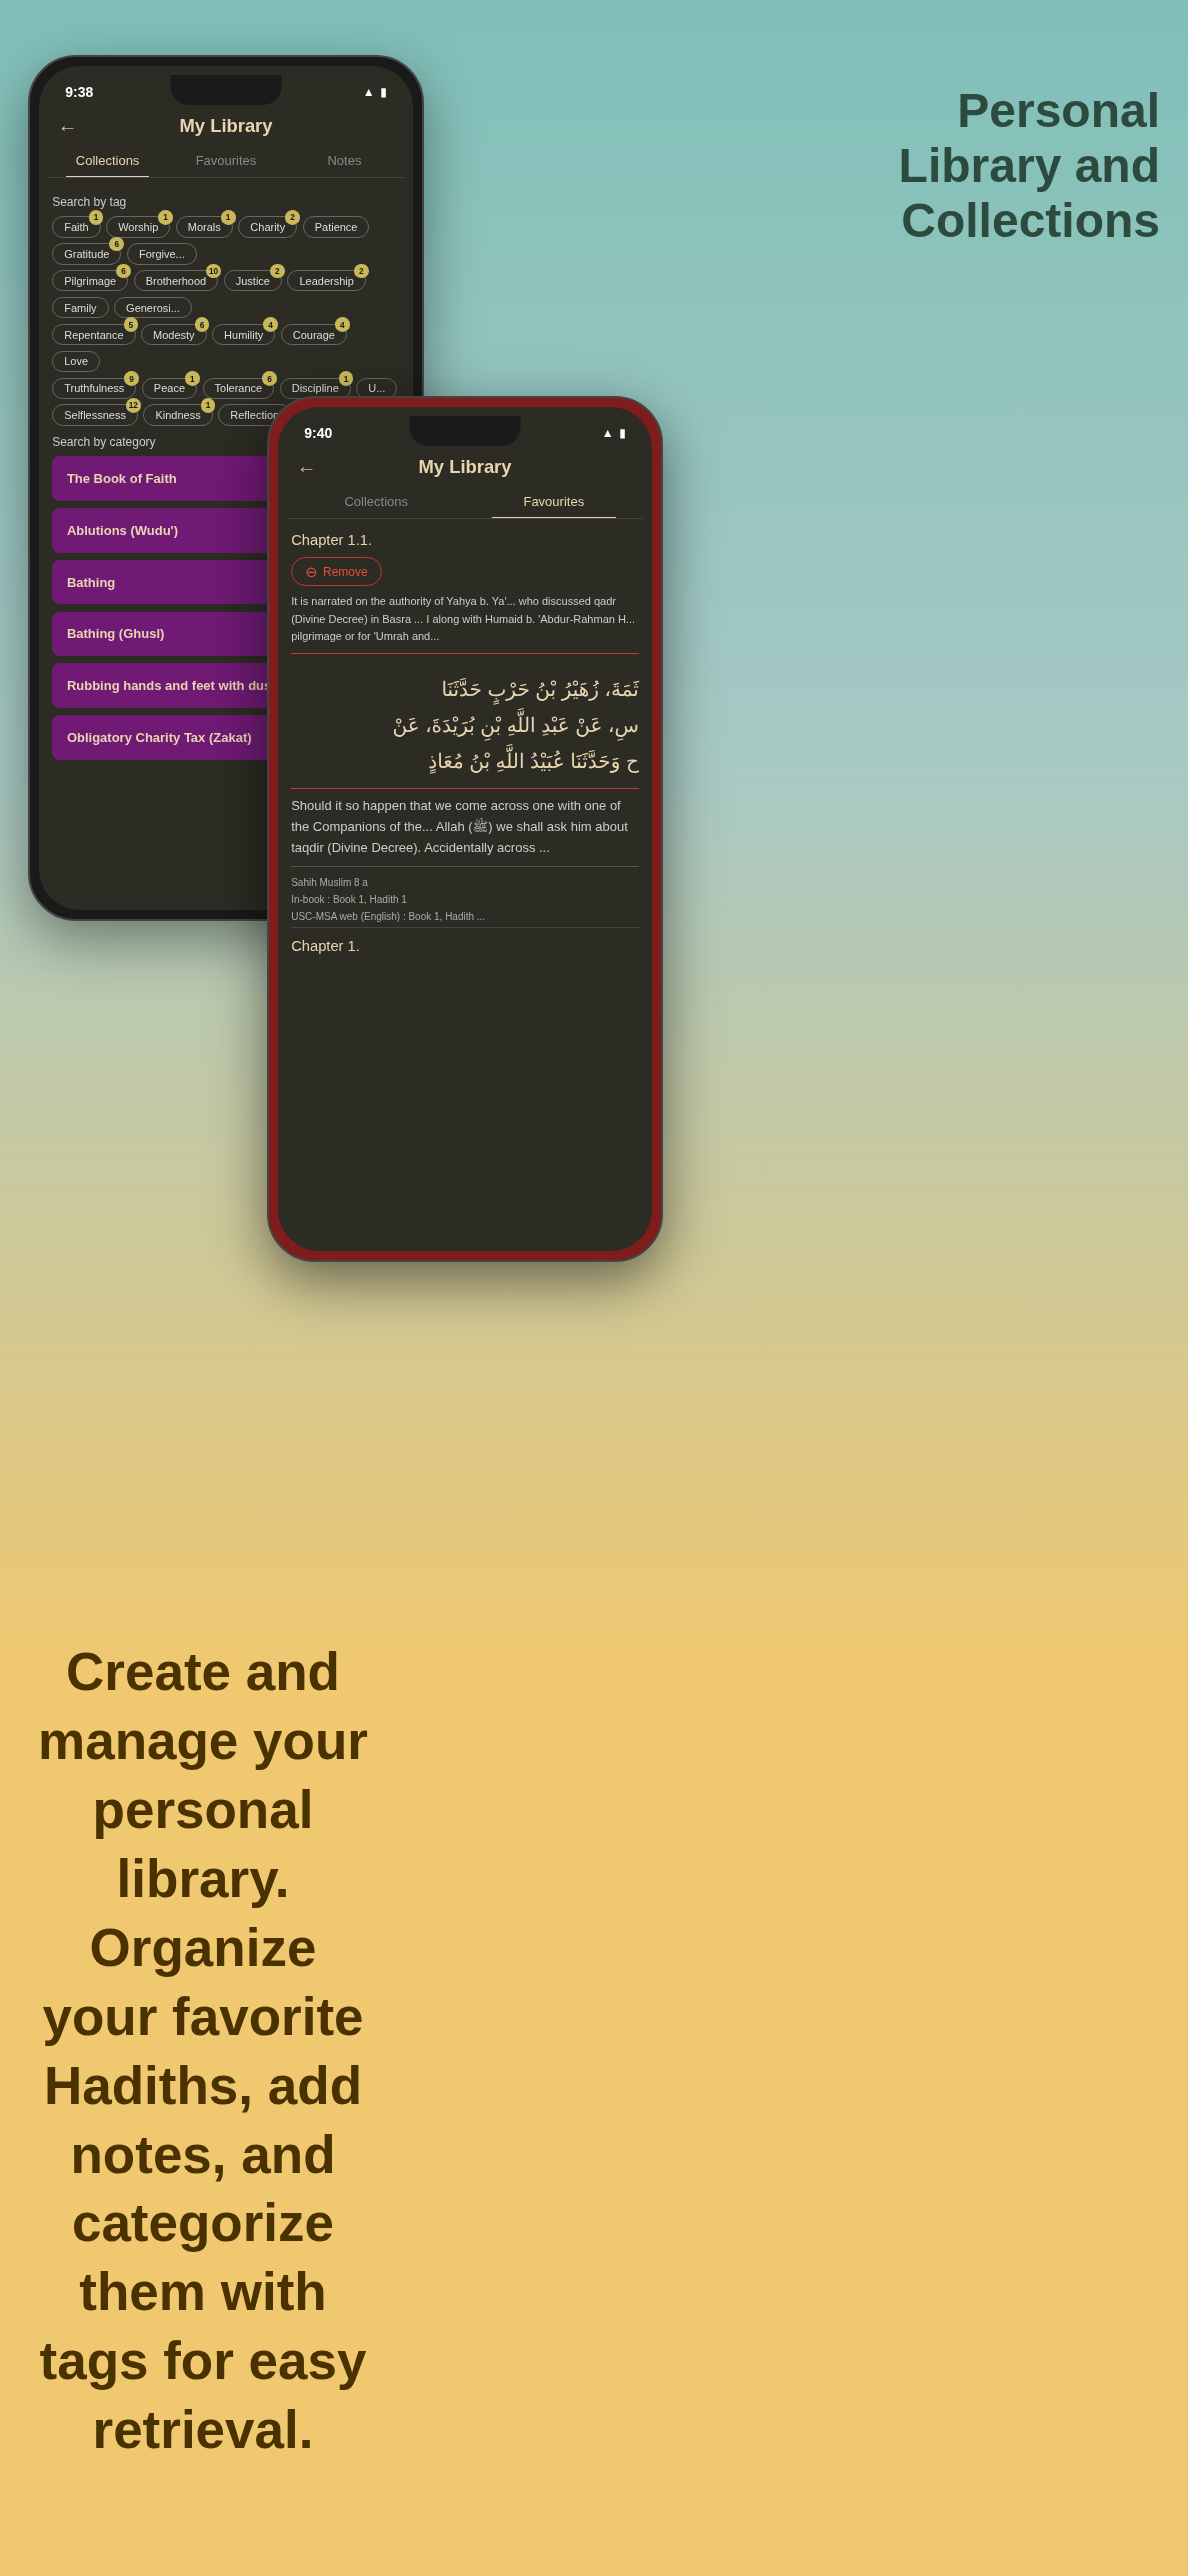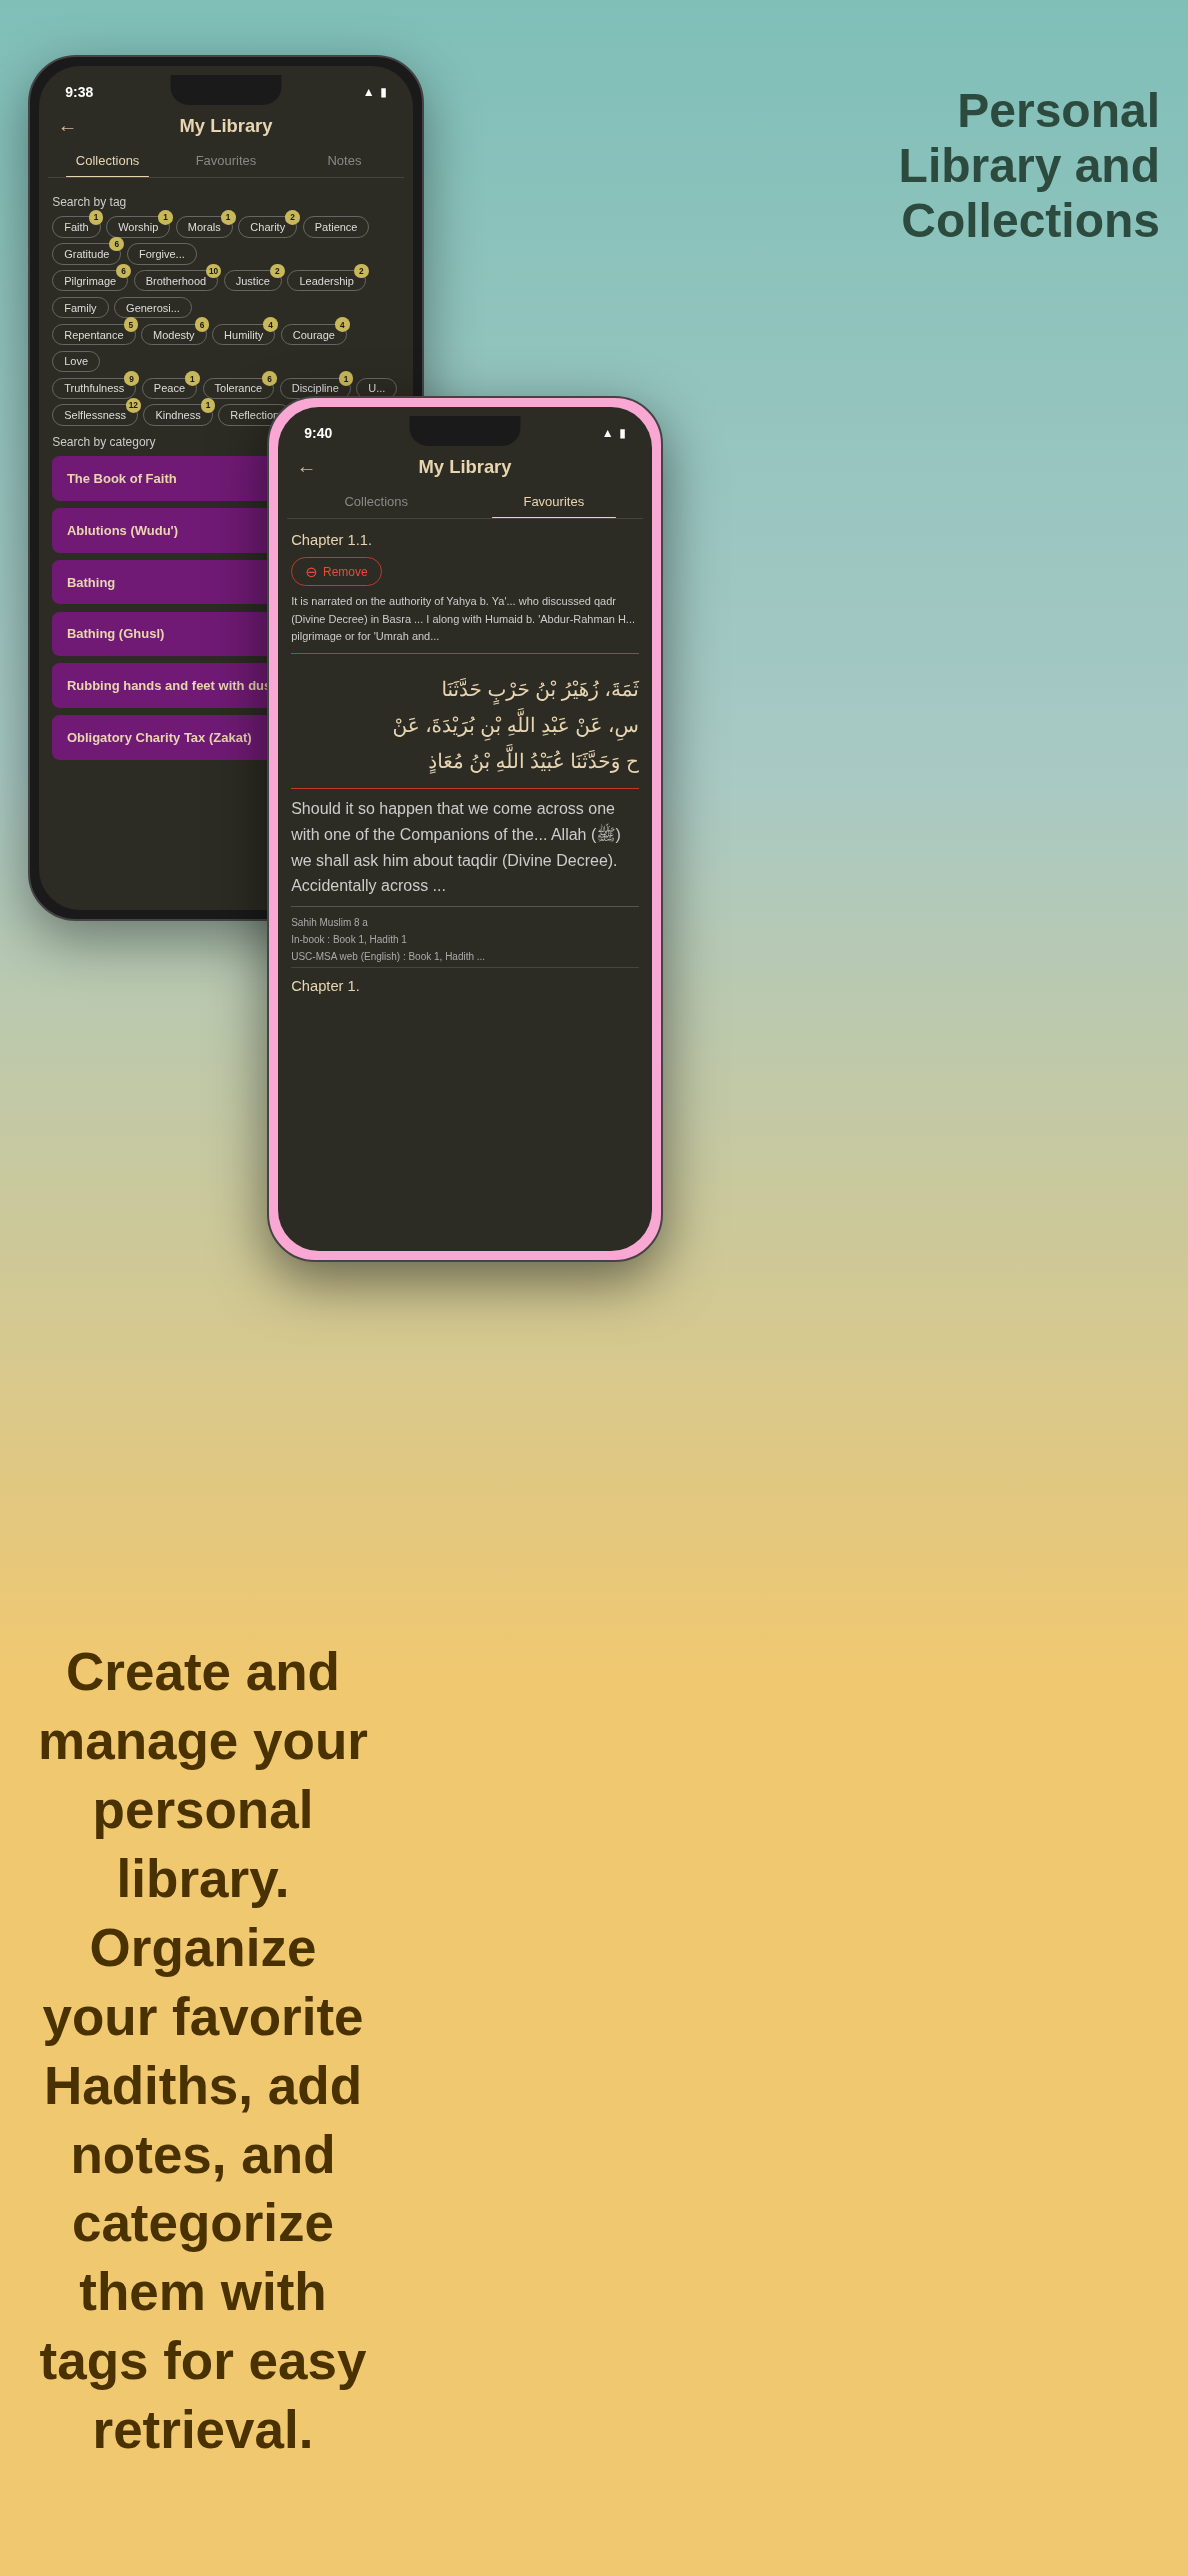--- a/index.html
+++ b/index.html
@@ -59,21 +59,21 @@
       padding-left: 16px;
     }
 
     
     .phone2 {
       position: absolute;
       top: 396px;
       left: 267px;
       width: 396px;
       height: 866px;
-      background: #f9a8d4;
+      background: #7f1d1d;
       border-radius: 48px;
       border: 2.8px solid #444;
       overflow: hidden;
       box-shadow: 0 18.4px 55px rgba(0,0,0,0.5);
     }
 
     
     .phone-screen {
       position: absolute;
       inset: 9.2px;
@@ -260,21 +260,21 @@
       color: #e8d5b0;
       text-align: right;
       direction: rtl;
       line-height: 1.8;
       padding: 9.2px 0;
       border-bottom: 0.9px solid #c0392b;
       margin-bottom: 7.4px;
     }
 
     .hadith-english {
-      font-size: 16px;
+      font-size: 13px;
       color: #ccc;
       line-height: 1.6;
       padding-bottom: 7.4px;
       border-bottom: 0.9px solid #555;
       margin-bottom: 7.4px;
     }
 
     .hadith-ref {
       font-size: 10px;
       color: #aaa;

